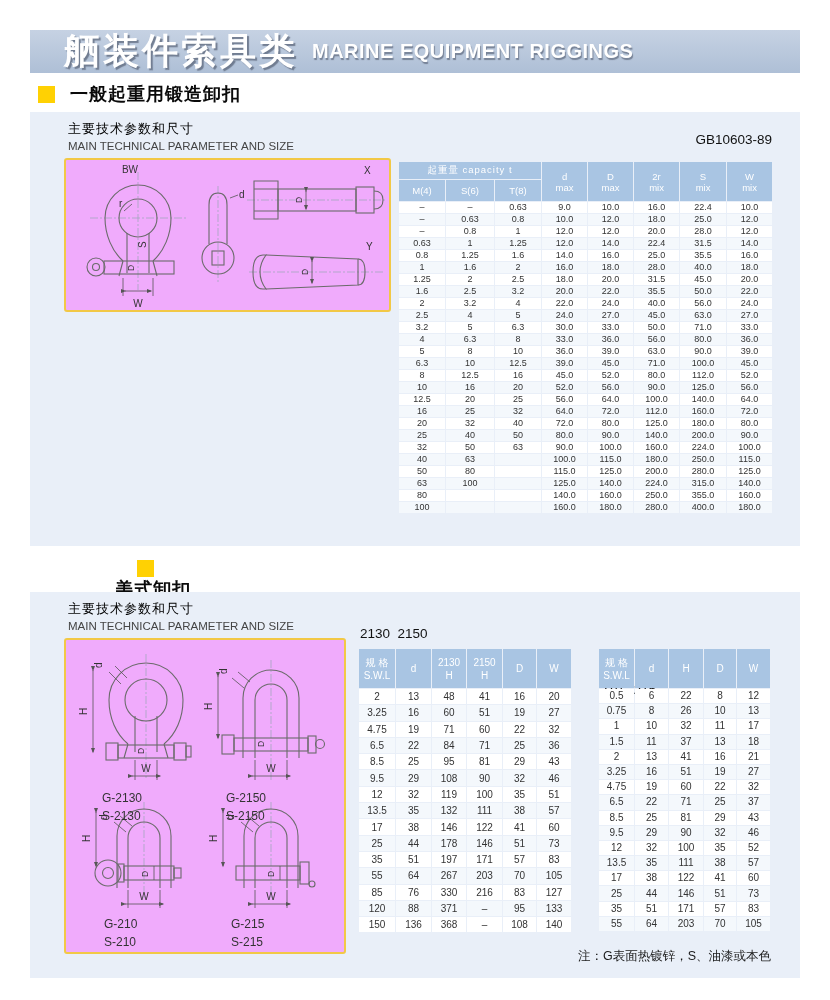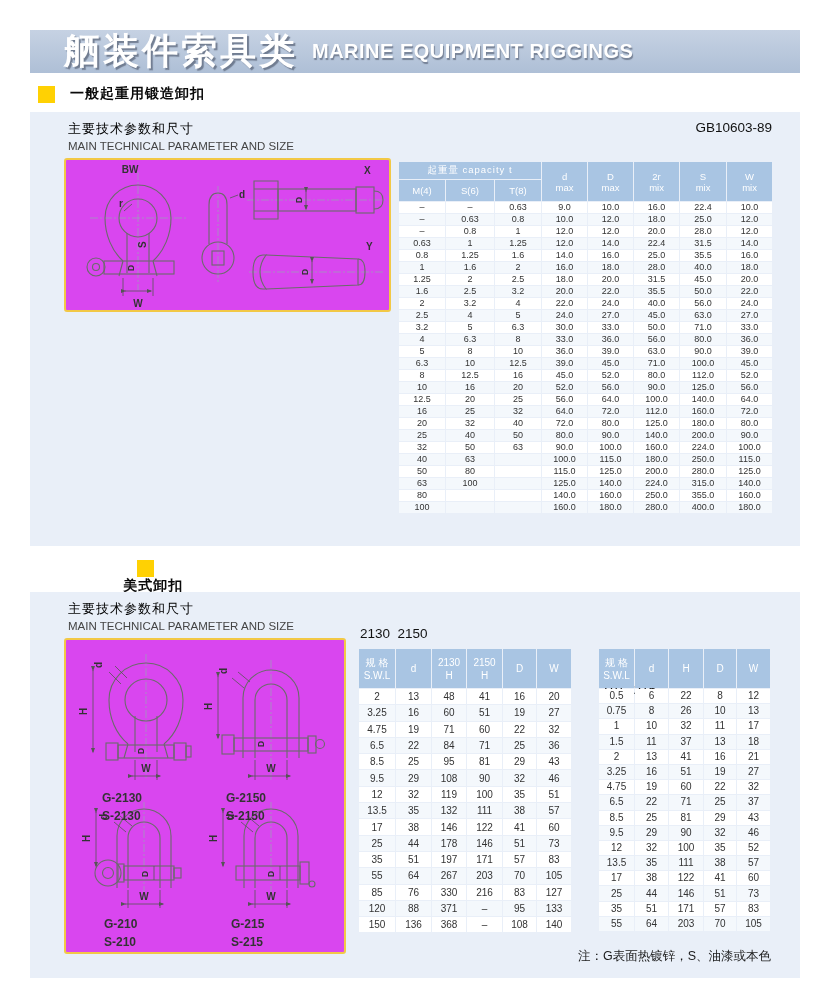--- a/index.html
+++ b/index.html
@@ -10,34 +10,34 @@
     background:linear-gradient(#c6d2e3,#aebfd6);display:flex;align-items:center;padding-left:34px;box-sizing:border-box;}
   .banner-zh{font-size:36px;font-weight:bold;color:#fff;letter-spacing:3px;
     text-shadow:2px 2px 1px rgba(90,100,120,.75);}
   .banner-en{font-size:20px;font-weight:bold;color:#fff;margin-left:14px;
     text-shadow:1px 2px 1px rgba(90,100,120,.7);letter-spacing:.5px;}
 
   
   .section-title{position:absolute;left:38px;display:flex;align-items:center;height:18px;}
   #st1{top:85px;} #st2{top:560px;flex-direction:column;}
   .bullet{width:17px;height:17px;background:#ffd103;margin-right:15px;flex:none;}
-  .st-zh{font-size:14px;font-weight:bold;color:#0a0a0a;letter-spacing:1px;}
+  .st-zh{font-size:18px;font-weight:bold;color:#0a0a0a;letter-spacing:1px;}
   .st-en{font-size:12.5px;font-weight:bold;color:#1a1a1a;margin-left:10px;}
 
   
   .panel{position:absolute;left:30px;width:770px;background:#e9eff8;}
   #panel1{top:112px;height:434px;}
   #panel2{top:592px;height:386px;}
   .subtitle{position:absolute;left:38px;top:8px;}
   .sub-zh{font-size:13px;color:#000000;letter-spacing:1px;}
   .sub-en{font-size:11.5px;color:#444;margin-top:2px;}
-  .standard-label{position:absolute;right:28px;top:8px;font-size:13.5px;color:#111;}
+  .standard-label{position:absolute;right:28px;top:20px;font-size:13.5px;color:#111;}
 
   
-  .diagram-box{position:absolute;background:#d946ef;border:2px solid #f2c846;border-radius:3px;font-weight:bold;}
+  .diagram-box{position:absolute;background:#f0abfc;border:2px solid #f2c846;border-radius:3px;}
   #dbox1{left:34px;top:46px;width:323px;height:150px;}
   #dbox2{left:34px;top:46px;width:278px;height:312px;}
   svg text{font-family:"Liberation Sans",sans-serif;}
   .dim{font-size:10px;fill:#333;}
   .dims{font-size:8.5px;fill:#333;}
   .model{font-size:12px;fill:#333;}
 
   
   table{border-collapse:separate;border-spacing:1px;position:absolute;table-layout:fixed;}
   th{background:#a9c5e3;color:#fff;font-weight:normal;white-space:pre-line;text-align:center;vertical-align:middle;padding:0;}

